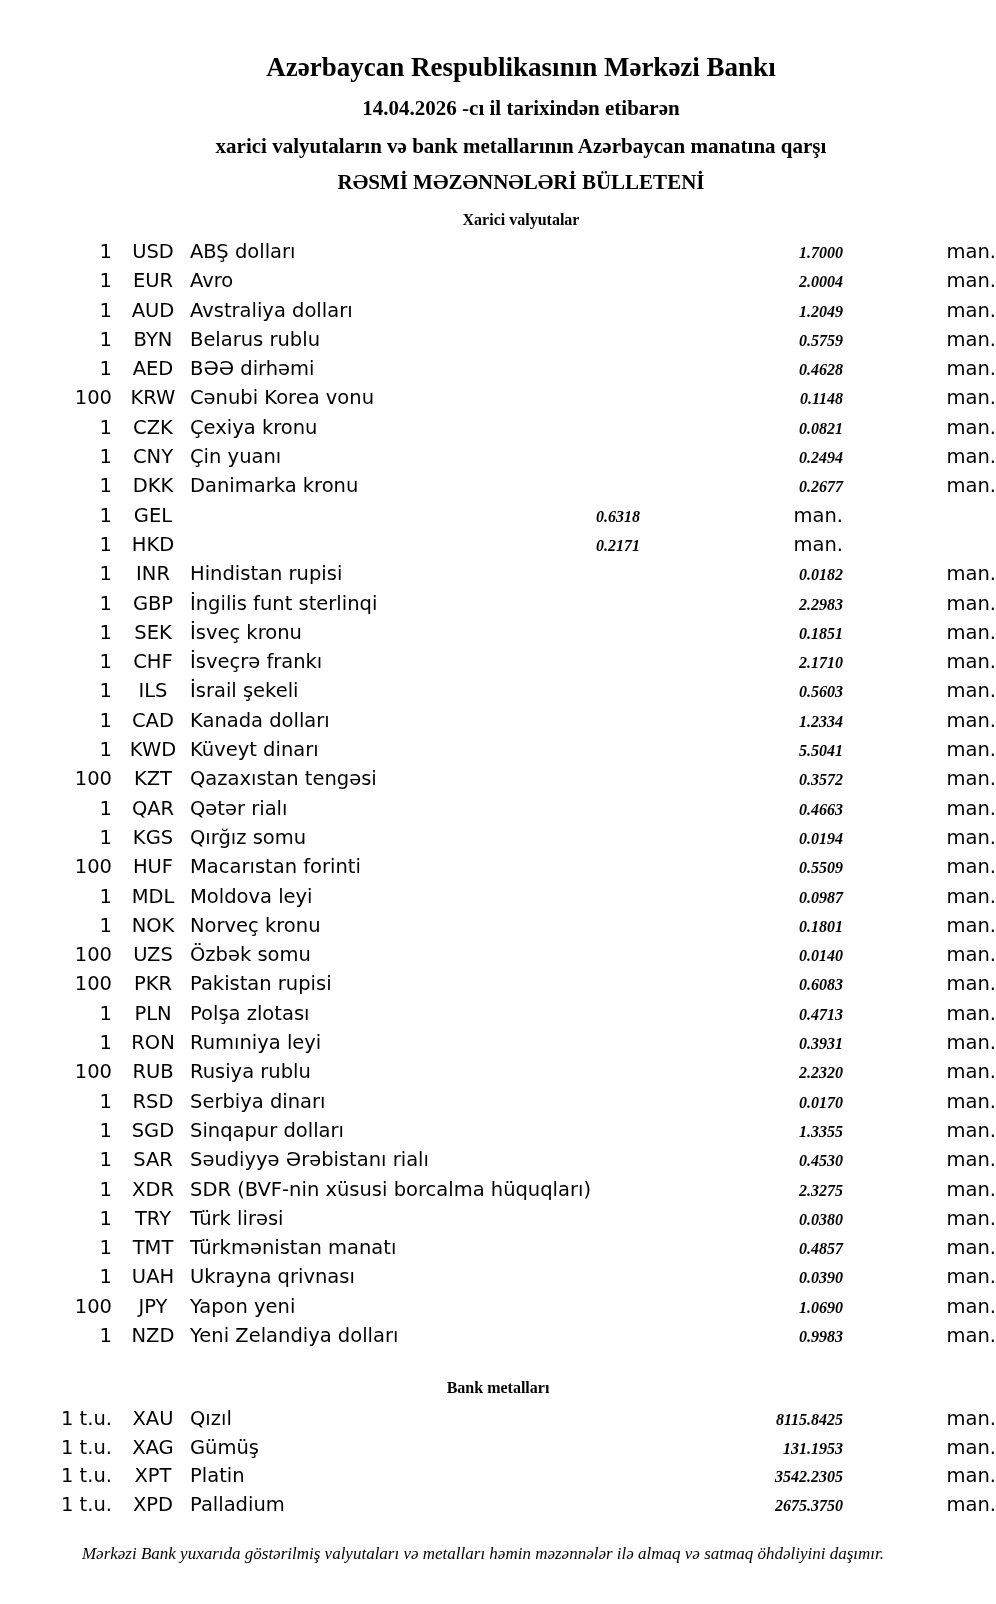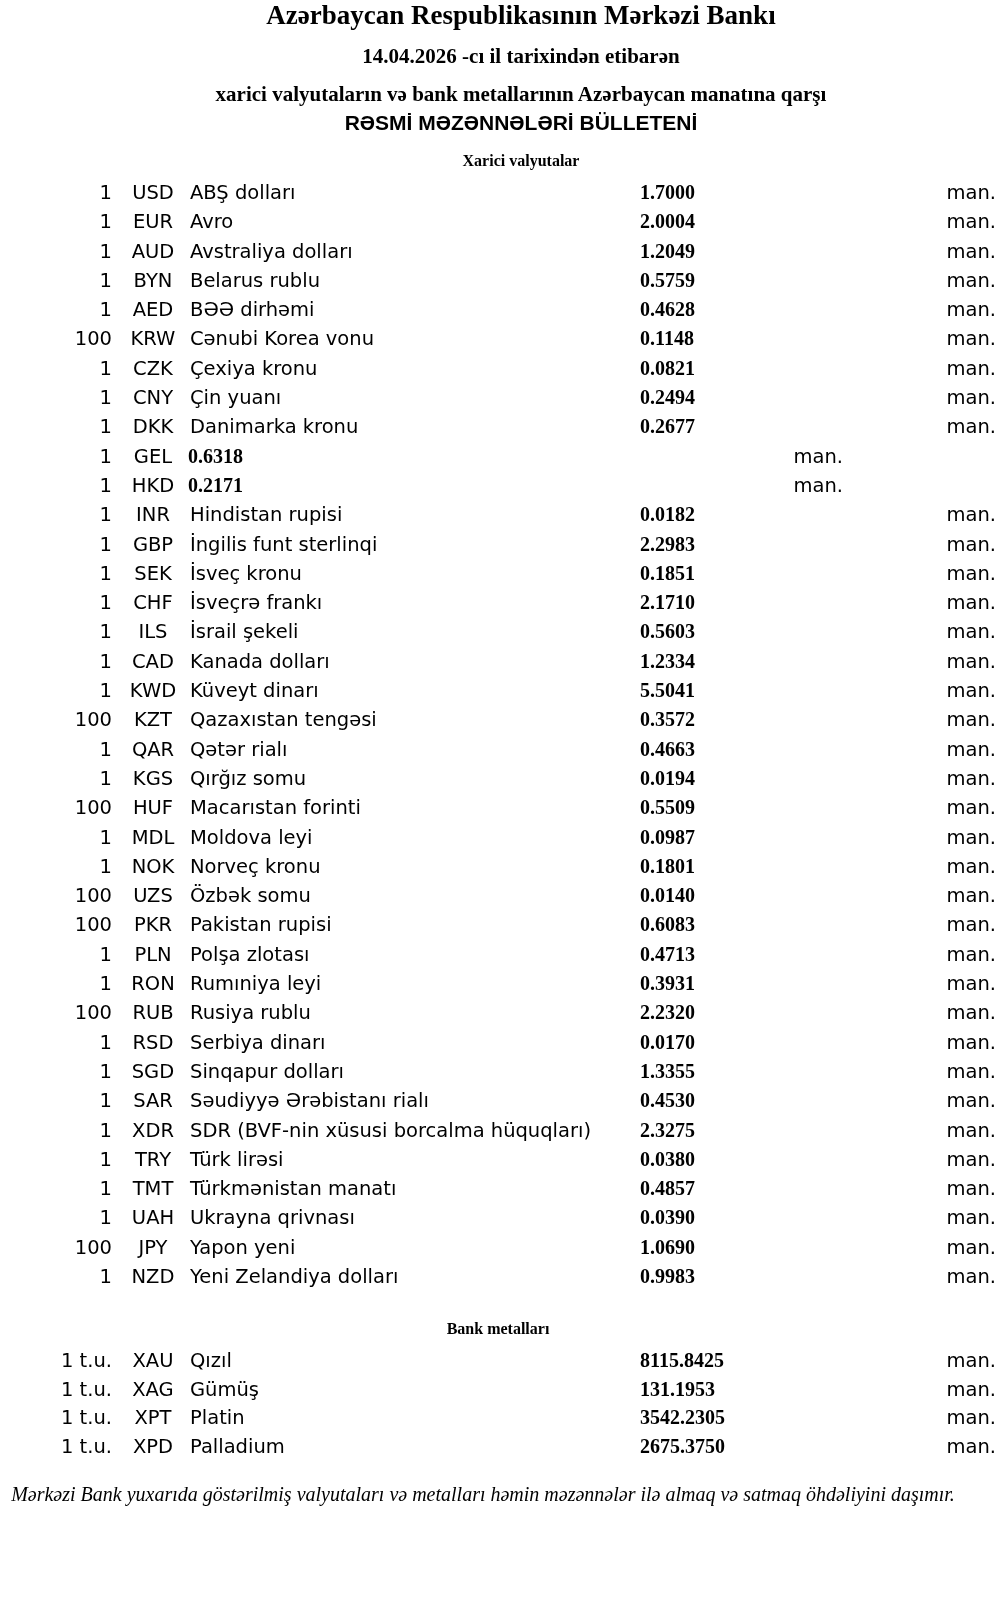--- a/index.html
+++ b/index.html
@@ -7,36 +7,37 @@
     width: 996px; height: 1604px;
     background: #ffffff; color: #000000;
     font-family: "DejaVu Sans", sans-serif;
     overflow: hidden;
   }
   .page { position: relative; width: 996px; height: 1604px; background: #ffffff; }
 
   
   .headerband { padding-left: 46px; text-align: center; }
   .bank-title {
+    padding-top: 52px;
     font-family: "Liberation Serif", serif;
     font-weight: bold; font-size: 27px; line-height: 31px;
   }
   .date-line {
     margin-top: 13px;
     font-family: "Liberation Serif", serif;
     font-weight: bold; font-size: 21px; line-height: 24px;
   }
   .subtitle {
     margin-top: 14px;
     font-family: "Liberation Serif", serif;
     font-weight: bold; font-size: 21px; line-height: 24px;
   }
   .bulletin-title {
-    margin-top: 5px;
-    font-family: Liberation Sans, sans-serif;
+    margin-top: 12px;
+    font-family: Liberation Serif, serif;
     font-weight: bold; font-size: 21px; line-height: 24px;
   }
   .section-heading {
     font-family: "Liberation Serif", serif;
     font-weight: bold; font-size: 16px; line-height: 23px;
     text-align: center;
   }
   .currencies-heading { margin-top: 14px; }
   .metals-heading { margin-top: 26px; }
 
@@ -49,34 +50,35 @@
     align-items: baseline;
     height: 29.3px; line-height: 29.3px;
     font-size: 19.5px;
     white-space: nowrap;
   }
   .metals-rates .row { height: 28.5px; line-height: 28.5px; }
   .col-qty  { text-align: right; padding-right: 6px; }
   .col-code { text-align: center; }
   .col-name { text-align: left; padding-left: 2px; }
   .col-rate {
-    font-family: "Liberation Serif", serif;
-    font-weight: bold; 
-    font-size: 20px;
+    text-align: right;
+    font-family: "Liberation Serif", serif;
+    font-weight: bold; font-style: italic;
+    font-size: 16px;
   }
   .col-unit { text-align: right; padding-left: 16px; }
 
   
   .footer {
     margin-top: 23px;
     padding-right: 30px;
     text-align: center;
     font-family: "Liberation Serif", serif;
     font-style: italic;
-    font-size: 20px; line-height: 23px;
+    font-size: 17px; line-height: 23px;
   }
 </style>
 </head>
 <body>
 
 <div class="page">
 
   <div class="headerband">
     <div class="bank-title">Azərbaycan Respublikasının Mərkəzi Bankı</div>
     <div class="date-line">14.04.2026 -cı il tarixindən etibarən</div>

